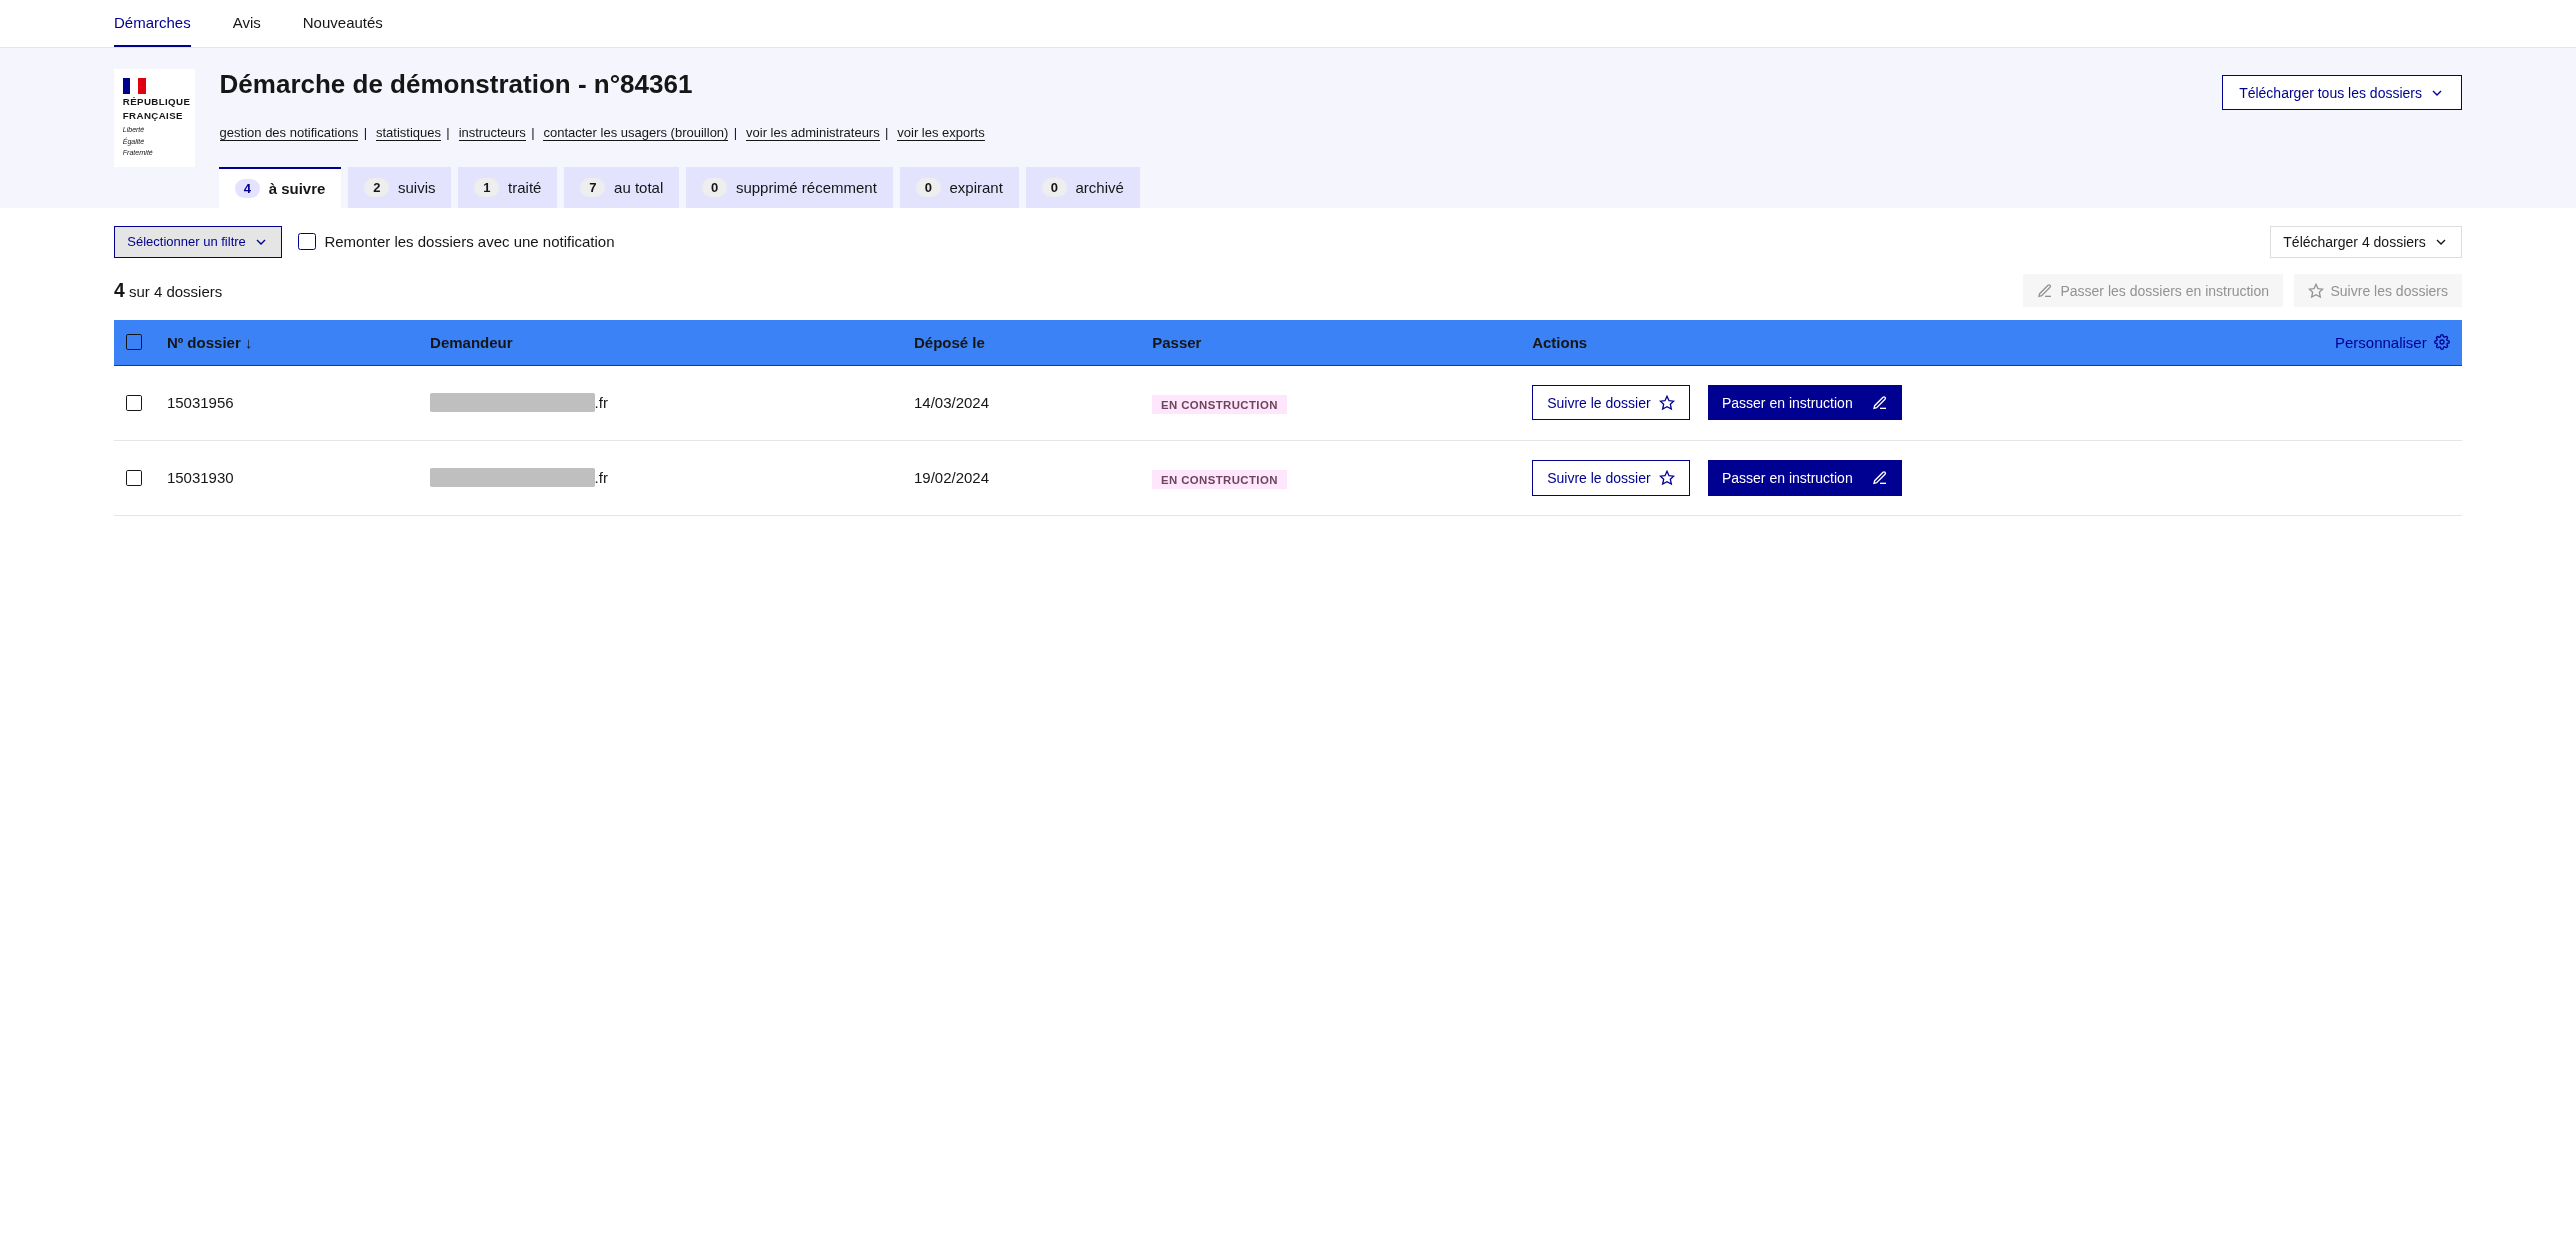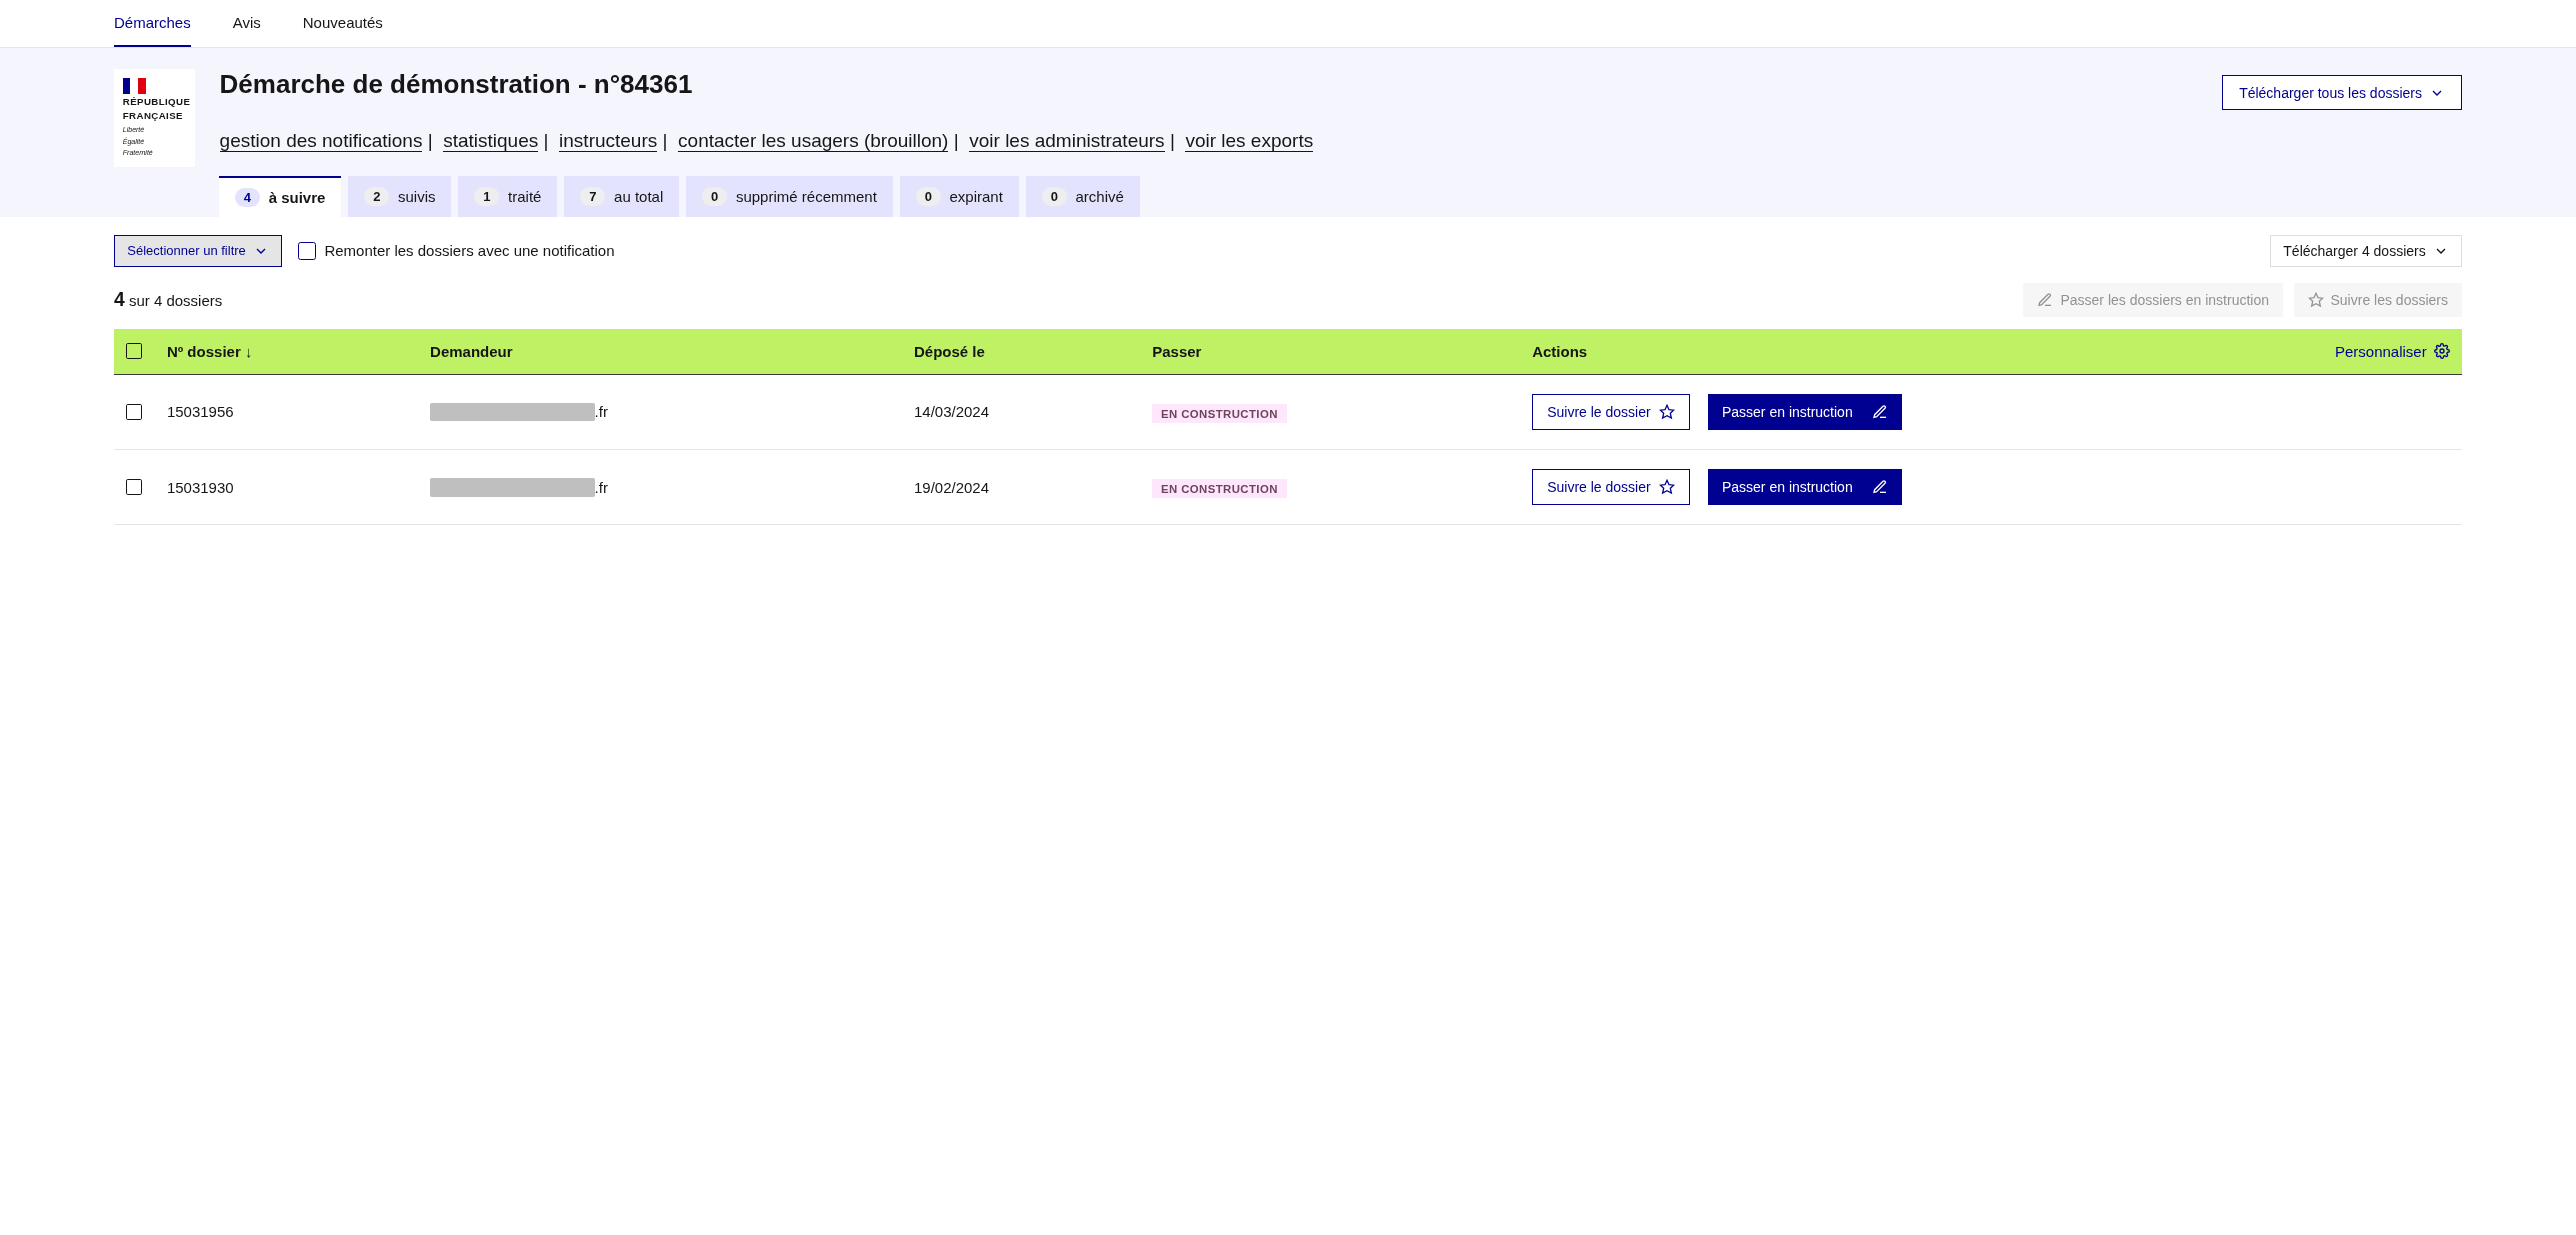--- a/index.html
+++ b/index.html
@@ -17,21 +17,21 @@
   .logo-flag .blue { background: #000091; }
   .logo-flag .white { background: #fff; }
   .logo-flag .red { background: #e1000f; }
   .logo-text { font-size: 9.7px; font-weight: 700; letter-spacing: 0.4px; margin-top: 3.5px; line-height: 1.1; }
   .logo-motto { font-size: 7px; font-style: italic; margin-top: 3.5px; line-height: 1.2; }
   
   .header-content { flex: 1; }
   .page-title { font-size: 26px; font-weight: 700; margin-bottom: 16px; }
   .download-all-btn { border: 0.9px solid #000091; color: #000091; background: #fff; padding: 8.8px 16px; font-size: 14px; cursor: pointer; display: inline-flex; align-items: center; gap: 7px; }
   
-  .links-row { font-size: 19px; line-height: 2.6; margin-bottom: 10.5px; }
+  .links-row { font-size: 13px; line-height: 2.6; margin-bottom: 10.5px; }
   .links-row a { color: #161616; text-decoration: none; border-bottom: 0.9px solid #161616; }
   .links-row .sep { margin: 0 5.3px; color: #161616; }
   
   .tabs-row { display: flex; gap: 7px; }
   .tab { background: #e3e3fd; padding: 10.5px 16px; cursor: pointer; display: flex; align-items: center; gap: 8.8px; font-size: 15px; }
   .tab.active { background: #fff; border-top: 2.6px solid #000091; font-weight: 600; }
   .tab-count { background: #eeeeee; border-radius: 10.5px; padding: 1.8px 8.8px; font-weight: 600; font-size: 13px; min-width: 23px; text-align: center; }
   .tab.active .tab-count { background: #e3e3fd; color: #000091; }
   
   .content { padding: 0 114px 35px; }
@@ -43,21 +43,21 @@
   .checkbox-box { width: 17.5px; height: 17.5px; border: 1.3px solid #000091; border-radius: 2.6px; }
   .filter-spacer { flex: 1; }
   .download-n-btn { border: 0.9px solid #ddd; color: #161616; background: #fff; padding: 7px 12.3px; font-size: 14px; cursor: pointer; display: inline-flex; align-items: center; gap: 7px; }
   
   .count-row { display: flex; align-items: center; margin: 16px 0 12.3px; }
   .count-text { font-size: 15px; }
   .count-text .big { font-size: 19.3px; font-weight: 700; }
   .bulk-btn { background: #f6f6f6; color: #929292; padding: 8.8px 14px; font-size: 14px; border: none; cursor: default; display: inline-flex; align-items: center; gap: 7px; margin-left: 10.5px; }
   
   .table { width: 100%; border-collapse: collapse; }
-  .table thead tr { background: #bef264; border-bottom: 1.8px solid #3a3a3a; }
+  .table thead tr { background: #3b82f6; border-bottom: 1.8px solid #3a3a3a; }
   .table th { text-align: left; padding: 14px 12.3px; font-size: 15px; font-weight: 600; }
   .table th.right { text-align: right; }
   .table tbody tr { border-bottom: 0.9px solid #e5e5e5; }
   .table td { padding: 19.3px 12.3px; font-size: 15px; vertical-align: middle; }
   .checkbox-cell { width: 39px; }
   .checkbox-cell .cb { width: 16px; height: 16px; border: 1.3px solid #161616; border-radius: 1.8px; cursor: pointer; }
   .demandeur-redact { background: #bfbfbf; color: #bfbfbf; padding: 0.9px 3.5px; border-radius: 1.8px; }
   .status-badge { background: #fee7fc; color: #6e445a; font-size: 11.4px; font-weight: 700; padding: 3.5px 8.8px; letter-spacing: 0.4px; }
   .action-buttons { display: flex; gap: 17.5px; }
   .btn-outline { border: 0.9px solid #000091; color: #000091; background: #fff; padding: 8.8px 14px; font-size: 14px; font-weight: 400; cursor: pointer; display: inline-flex; align-items: center; gap: 8.8px; }

